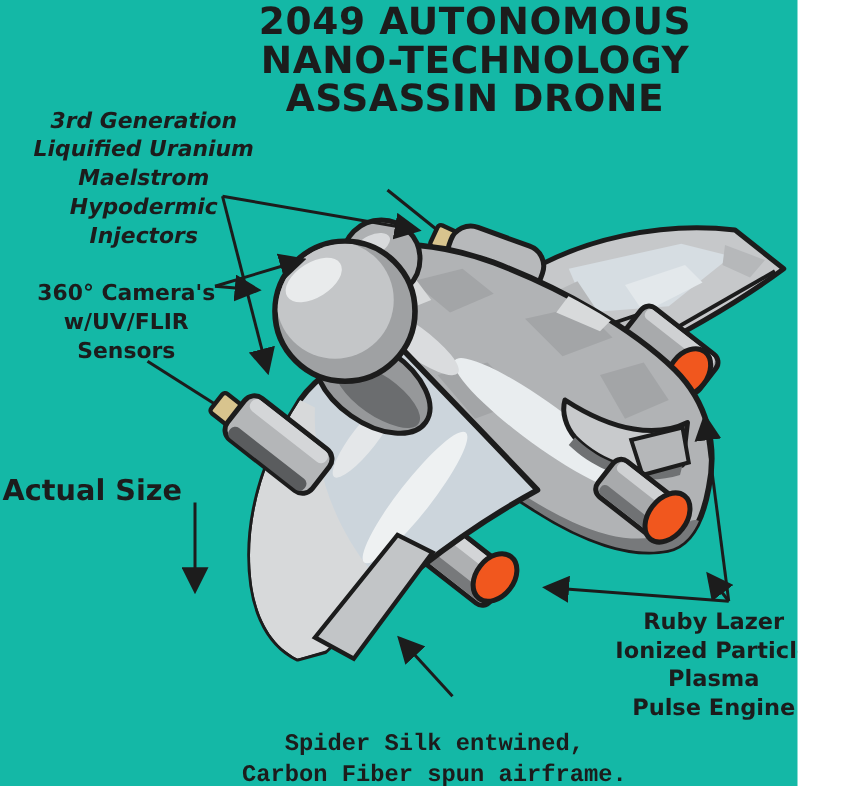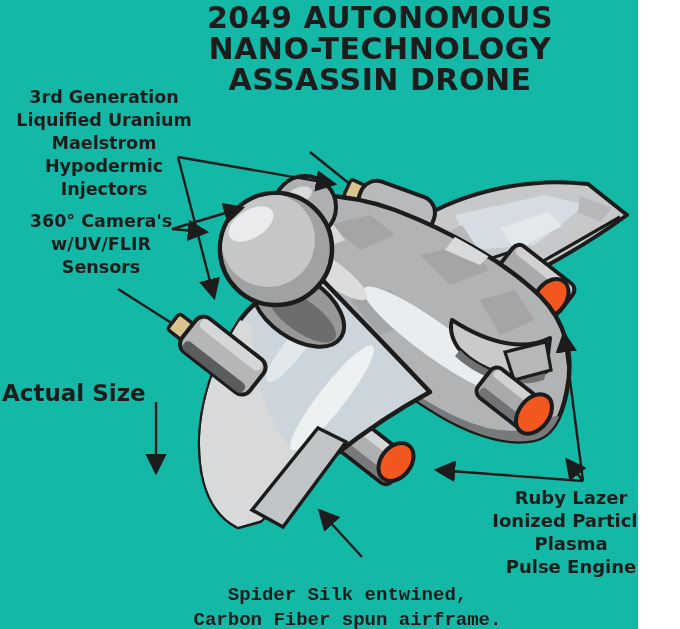--- a/index.html
+++ b/index.html
@@ -2,22 +2,22 @@
 <html><head>
 <meta charset="utf-8">
 <style>
   html,body{margin:0;padding:0;background:#fff;}
   #canvas{position:relative;width:638px;height:629px;background:#14b8a6;overflow:hidden;
           font-family:"DejaVu Sans",sans-serif;color:#1c1c1c;}
   #art{position:absolute;left:0;top:0;}
   .lbl{position:absolute;font-weight:700;white-space:pre-line;color:#1c1c1c;}
   .lbl.center{text-align:center;}
   #title{left:150px;top:2px;width:460px;font-size:30px;line-height:31px;letter-spacing:.5px;text-align:center;}
-  #lbl-injectors{left:4px;top:86px;width:200px;font-size:17.5px;line-height:23px;}
-  #lbl-cameras{left:5px;top:210px;width:192px;font-size:17.5px;line-height:23px;}
+  #lbl-injectors{left:15px;top:86px;width:200px;font-size:17.5px;line-height:23px;font-style:italic;}
+  #lbl-cameras{left:5px;top:224px;width:192px;font-size:17.5px;line-height:23px;}
   #lbl-actual{left:2px;top:380px;font-size:23px;}
   #lbl-engine{left:462px;top:486px;width:218px;font-size:18px;line-height:23px;}
   #lbl-airframe{left:185px;top:583px;width:325px;font-size:19px;line-height:24.5px;font-family:Liberation Mono, monospace;}
 </style>
 </head>
 <body>
 
 <div id="canvas">
 
 <svg id="art" width="680" height="629" viewBox="0 0 680 629">

